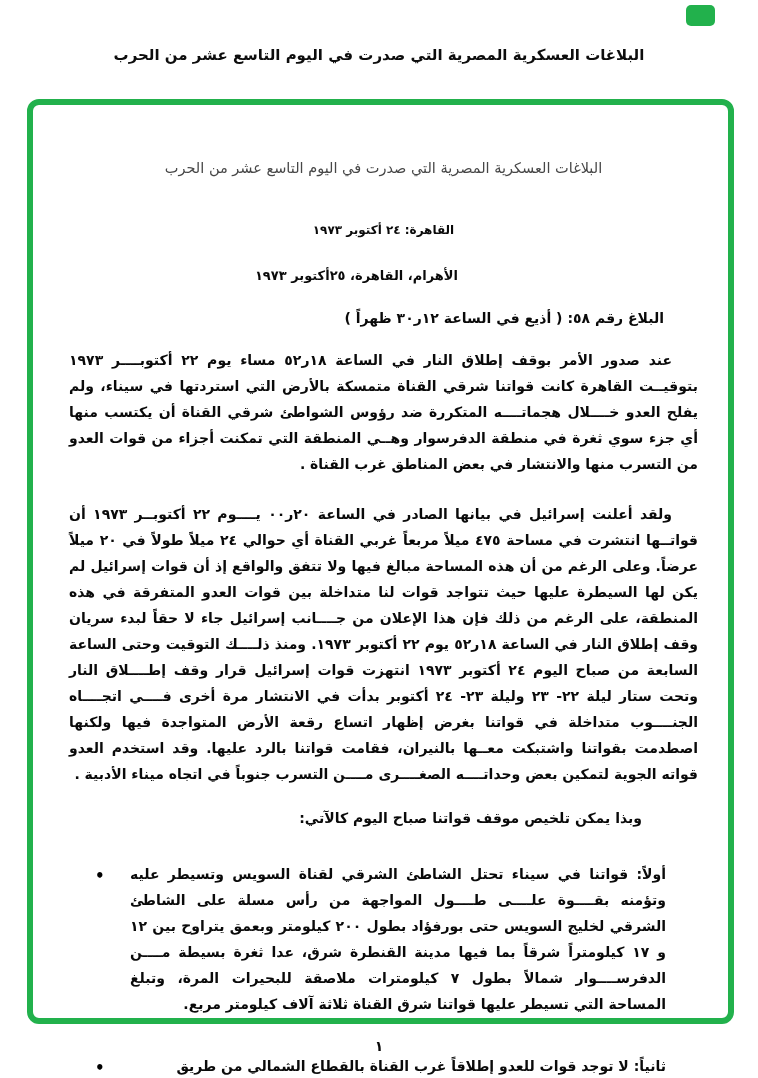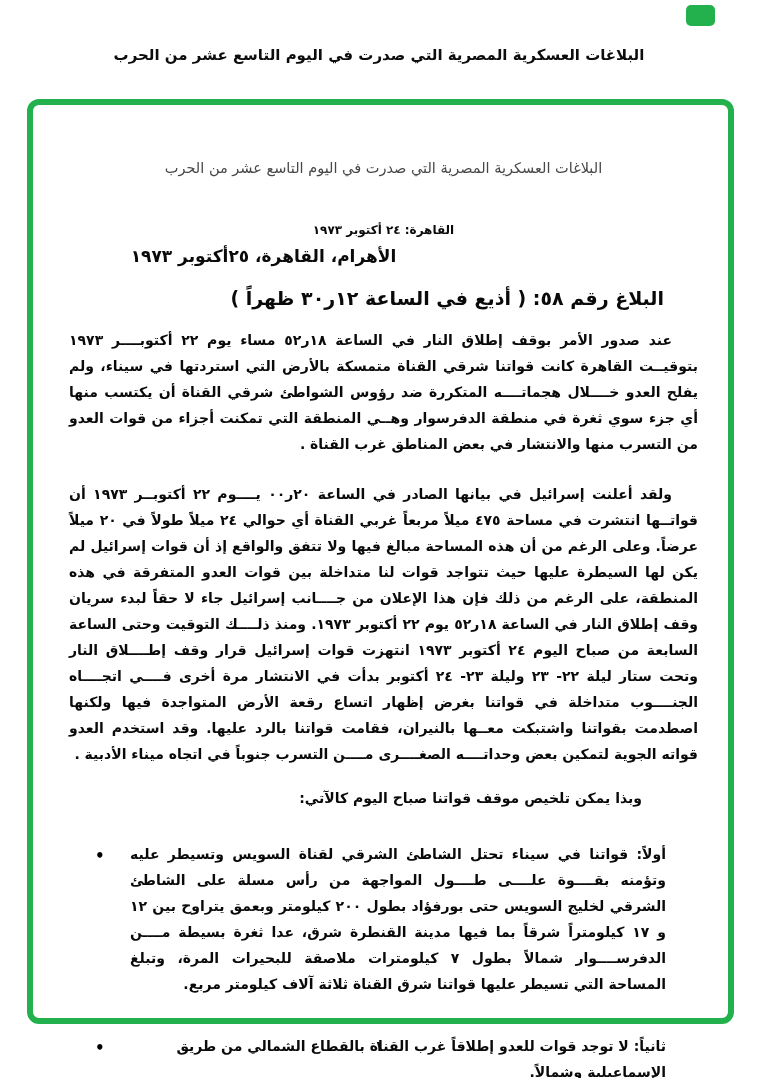--- a/index.html
+++ b/index.html
@@ -24,22 +24,22 @@
   .content{
     position:absolute;inset:0;direction:rtl;
     padding:0 30px 0 36px;box-sizing:border-box;
     font-size:14px;font-weight:bold;line-height:26px;color:#0a0a0a;
   }
   .inner-title{
     margin-top:50px;text-align:center;
     font-weight:normal;color:#474747;font-size:14.5px;letter-spacing:.3px;
   }
   .dateline{margin-top:36px;text-align:center;font-size:12px;}
-  .source-line{margin-left:0;margin-right:240px;text-align:center;font-size:17px;}
-  .communique-line{margin-top:16px;margin-right:34px;text-align:right;font-size:19px;}
+  .source-line{margin-top:20px;margin-left:0;margin-right:240px;text-align:right;font-size:13px;}
+  .communique-line{margin-top:16px;margin-right:34px;text-align:right;font-size:14px;}
   .para{
     margin-top:16px;text-align:justify;text-align-last:right;
     text-indent:26px;
   }
   .para.second{margin-top:24px;}
   .summary-intro{margin-top:18px;margin-right:56px;text-align:right;}
   .bullet-item{
     position:relative;margin-top:30px;margin-right:32px;padding-left:61px;
     text-align:justify;text-align-last:right;
   }

